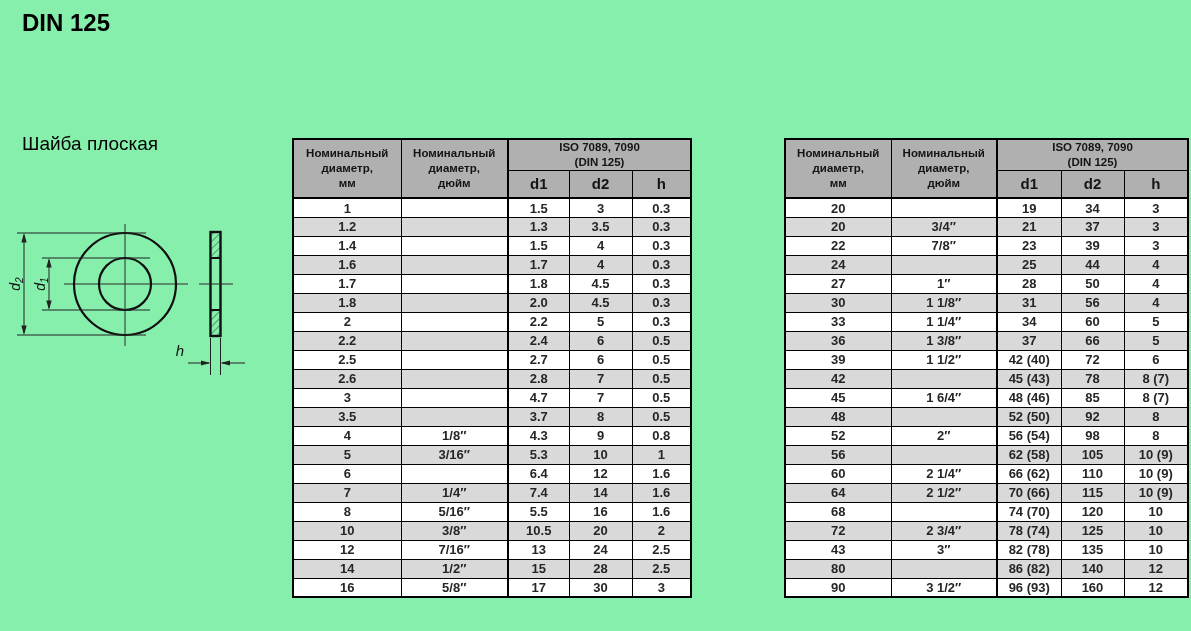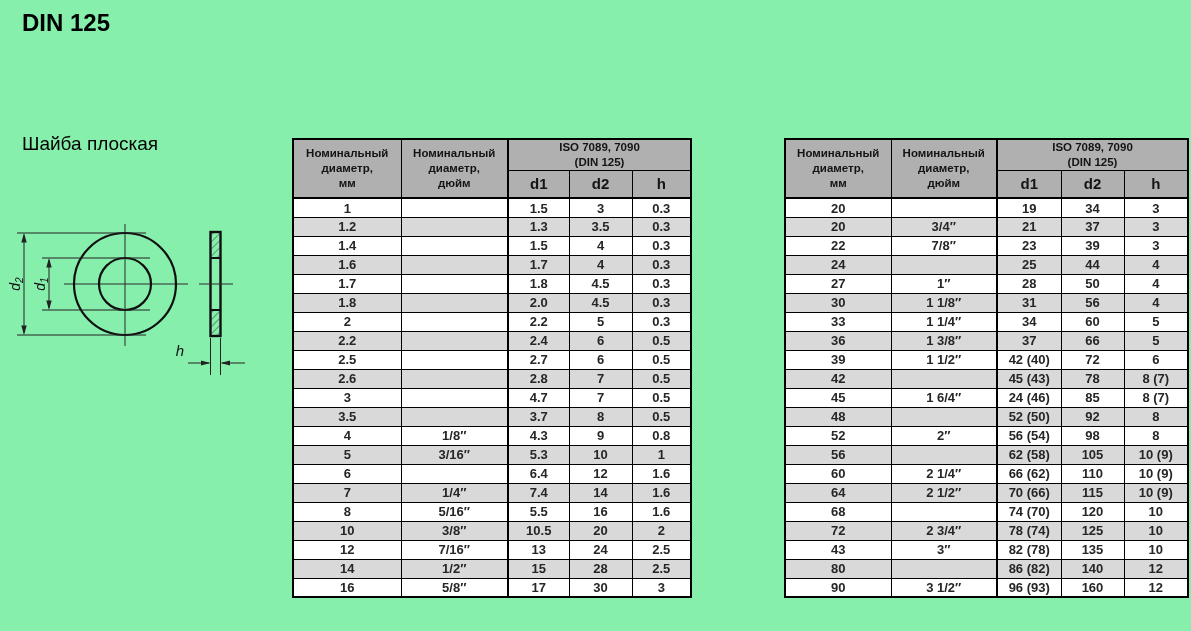--- a/index.html
+++ b/index.html
@@ -374,21 +374,21 @@
         <tr>
           <td>42</td>
           <td></td>
           <td class="grp-l">45 (43)</td>
           <td>78</td>
           <td>8 (7)</td>
         </tr>
         <tr>
           <td>45</td>
           <td>1 6/4″</td>
-          <td class="grp-l">24 (46)</td>
+          <td class="grp-l">48 (46)</td>
           <td>85</td>
           <td>8 (7)</td>
         </tr>
         <tr>
           <td>48</td>
           <td></td>
           <td class="grp-l">52 (50)</td>
           <td>92</td>
           <td>8</td>
         </tr>

